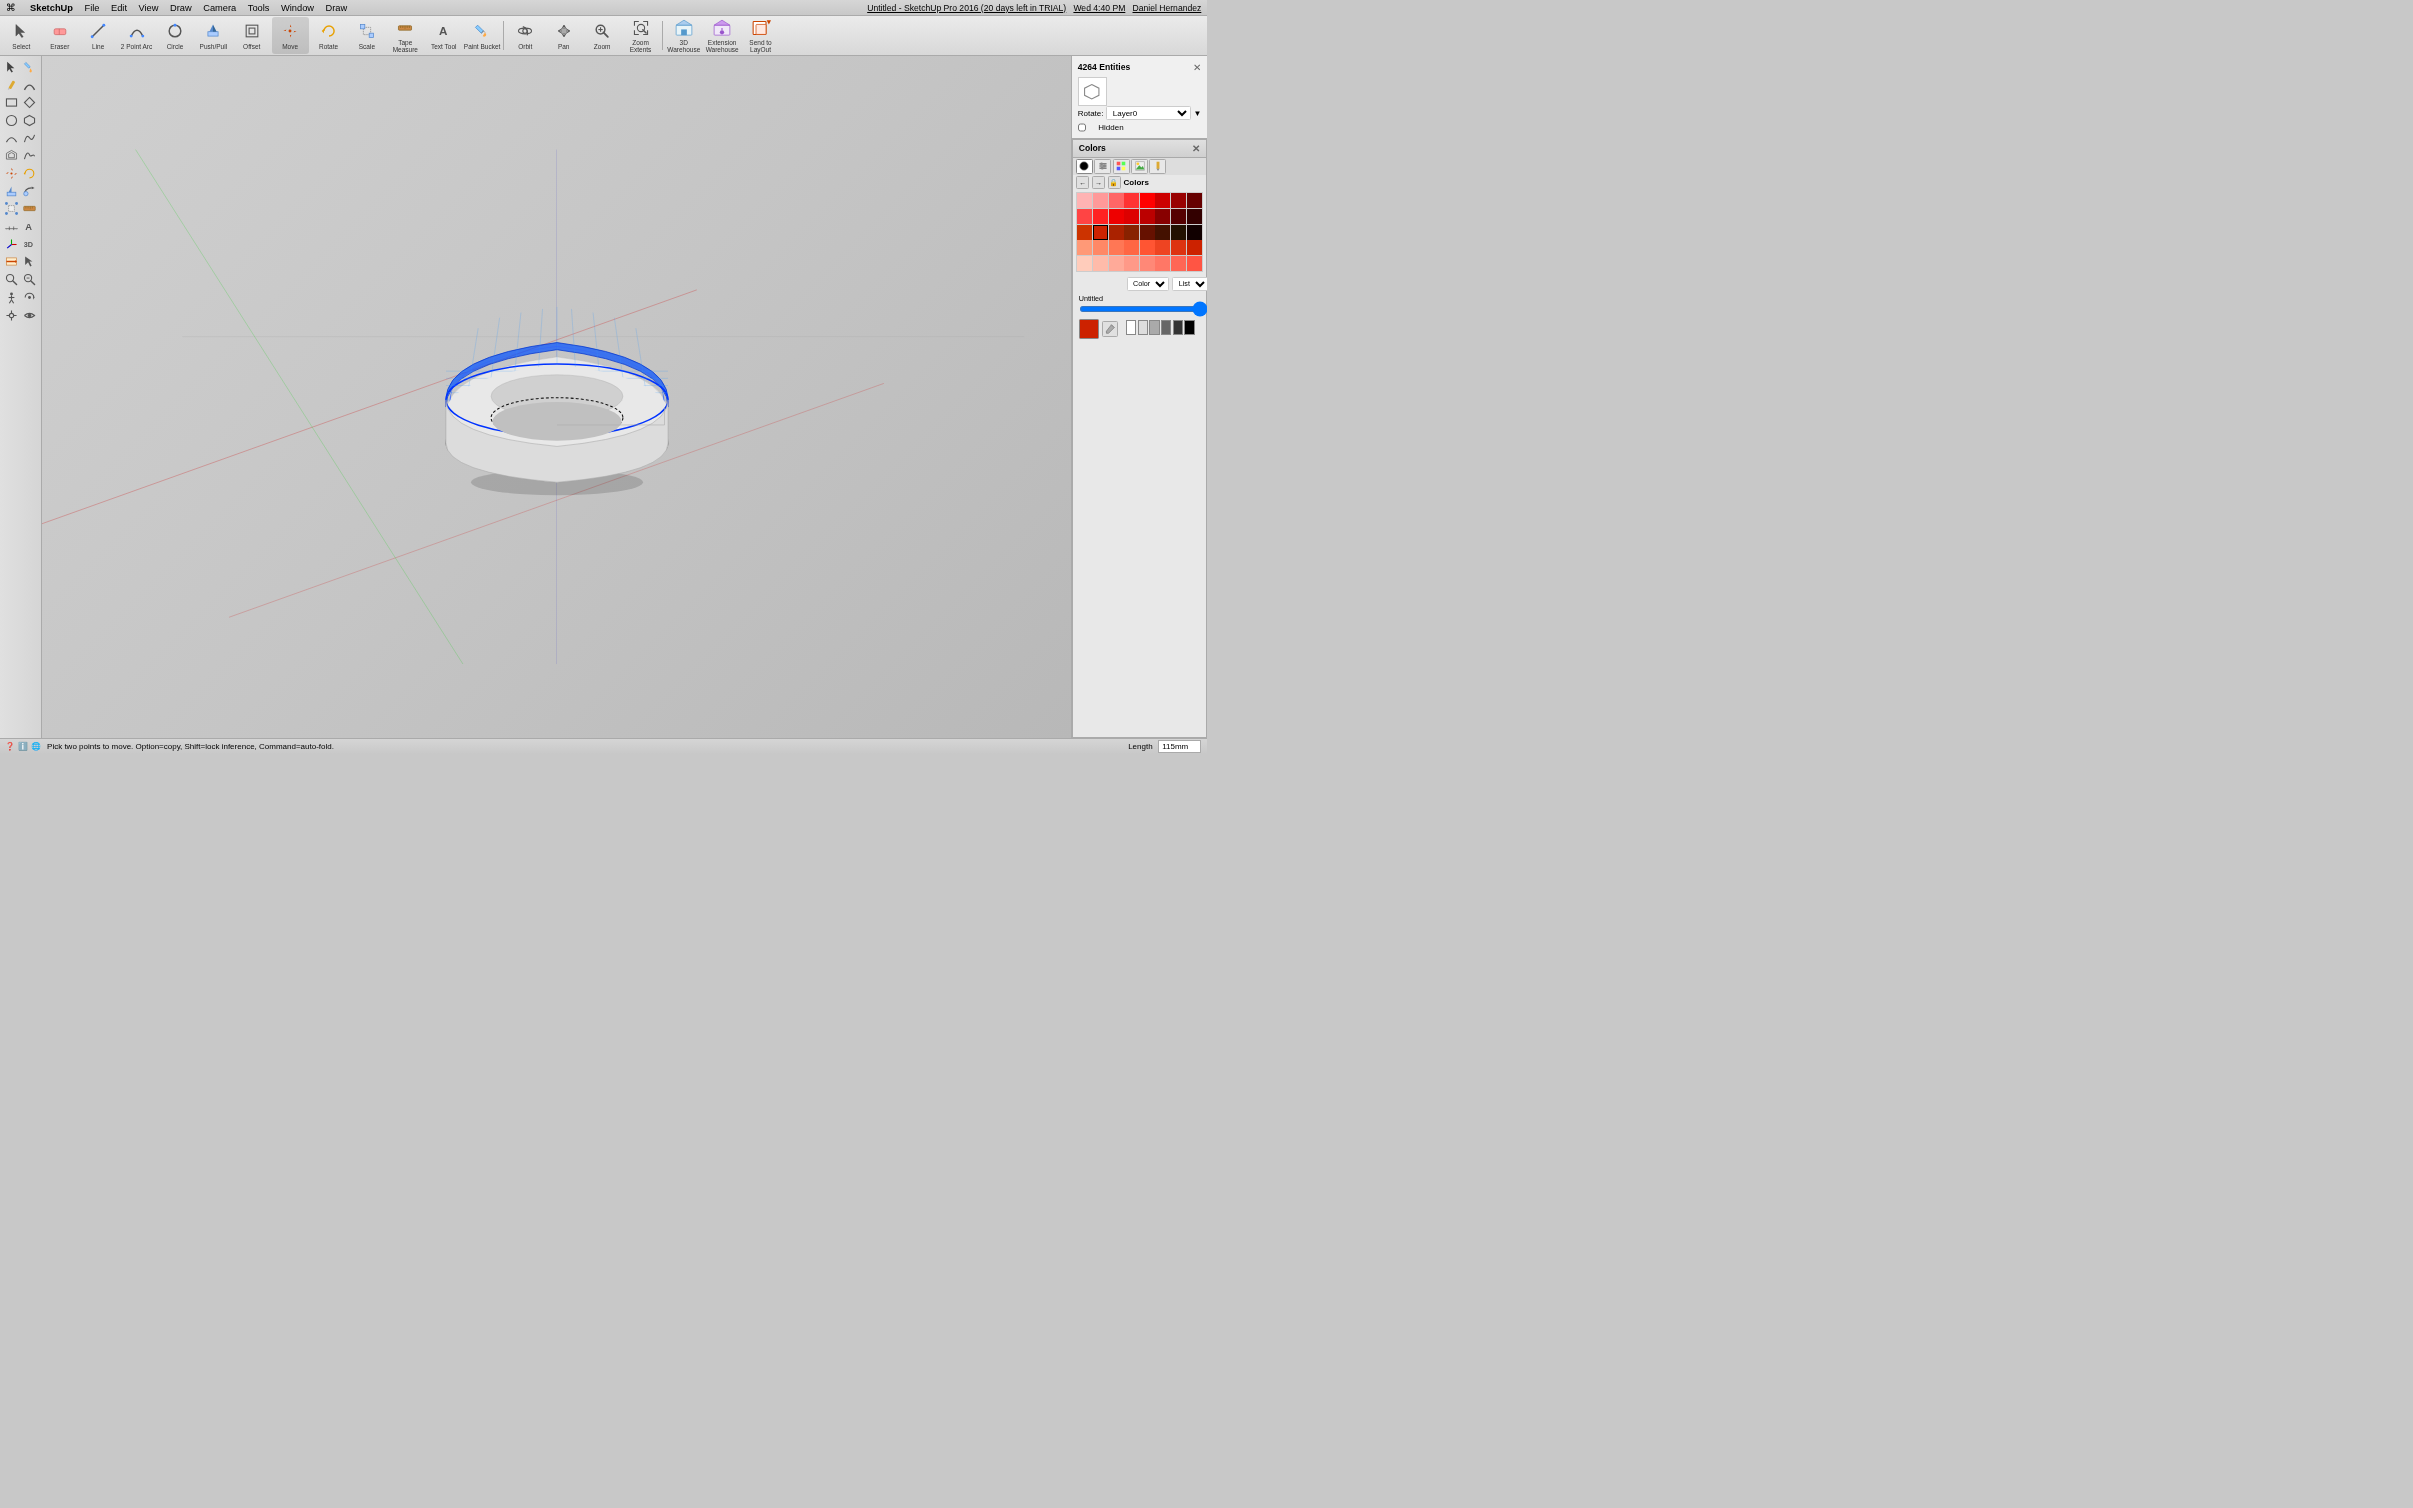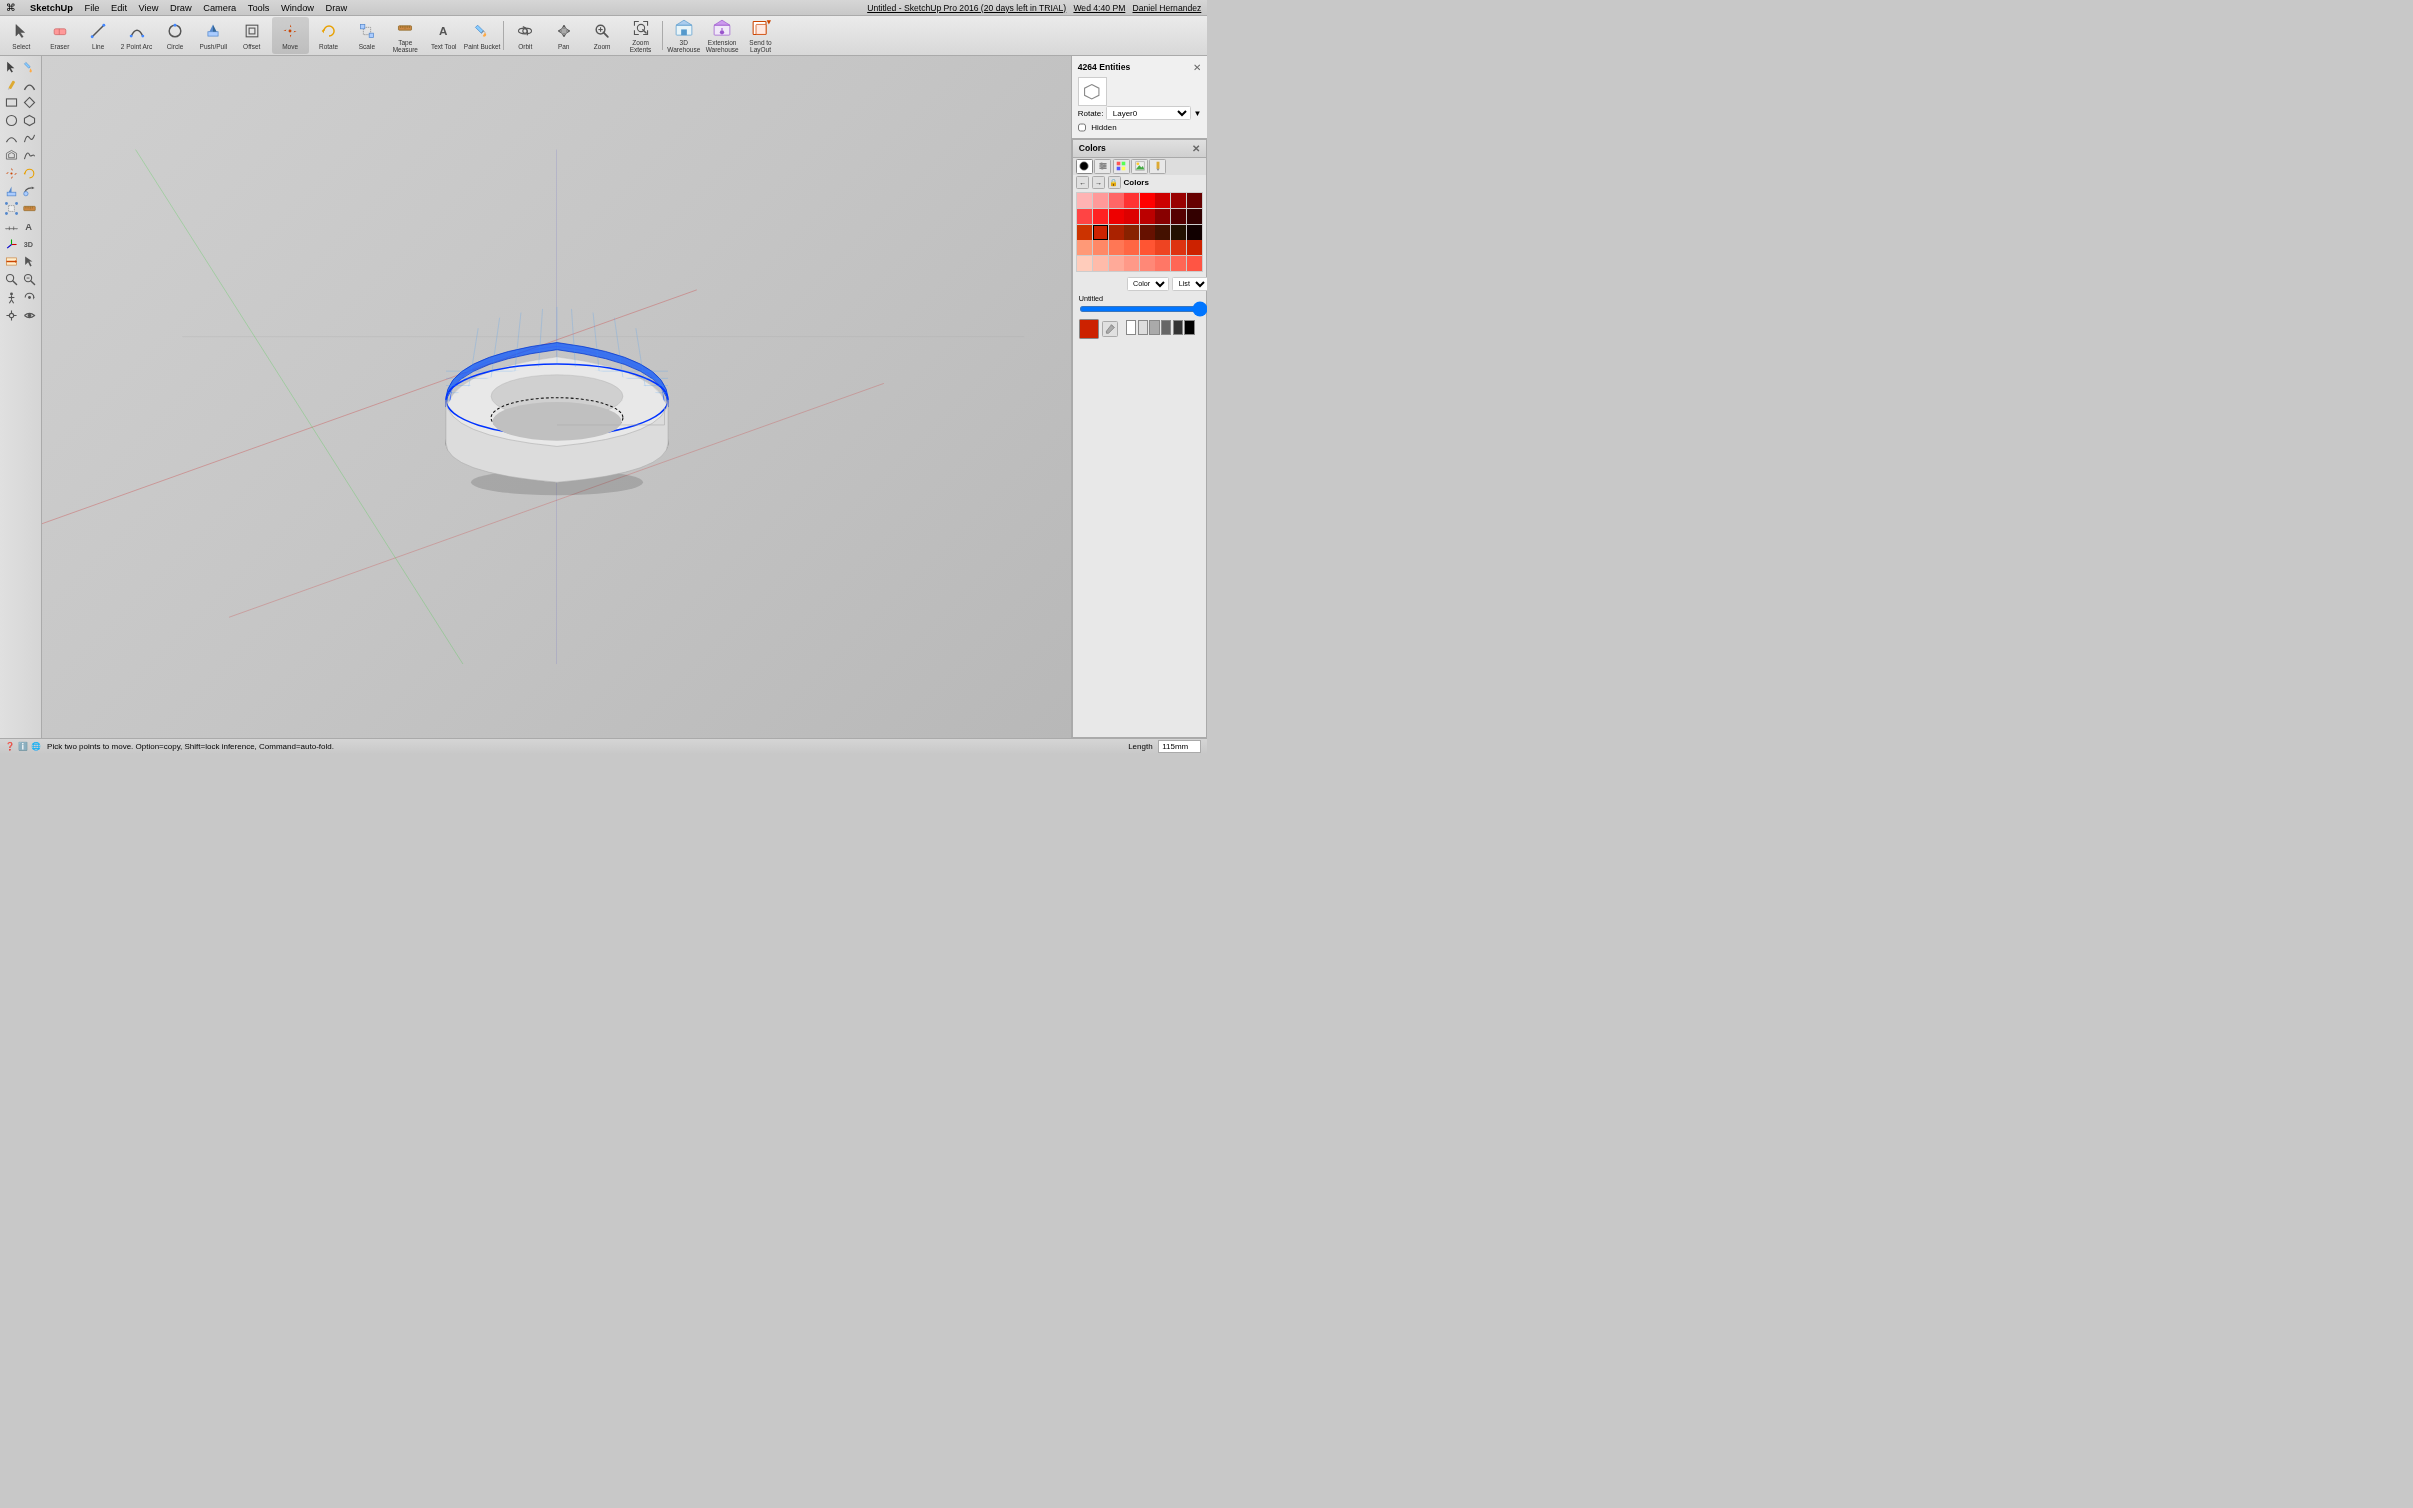--- a/index.html
+++ b/index.html
@@ -193,21 +193,21 @@
       flex: 1;
       font-size: 8px;
       border: 0.7px solid #ccc;
       border-radius: 1.4px;
       background: white;
       padding: 0.7px 1.4px;
     }
     .hidden-row {
       display: flex;
       align-items: flex-start;
-      gap: 5px;
+      gap: 12px;
       margin-top: 2.9px;
     }
     .hidden-checkbox { width: 8.6px; height: 8.6px; }
 
     
     #colors-panel {
       flex: 1;
       background: #e8e8e8;
       border: 0.7px solid #aaa;
       margin: 0;

